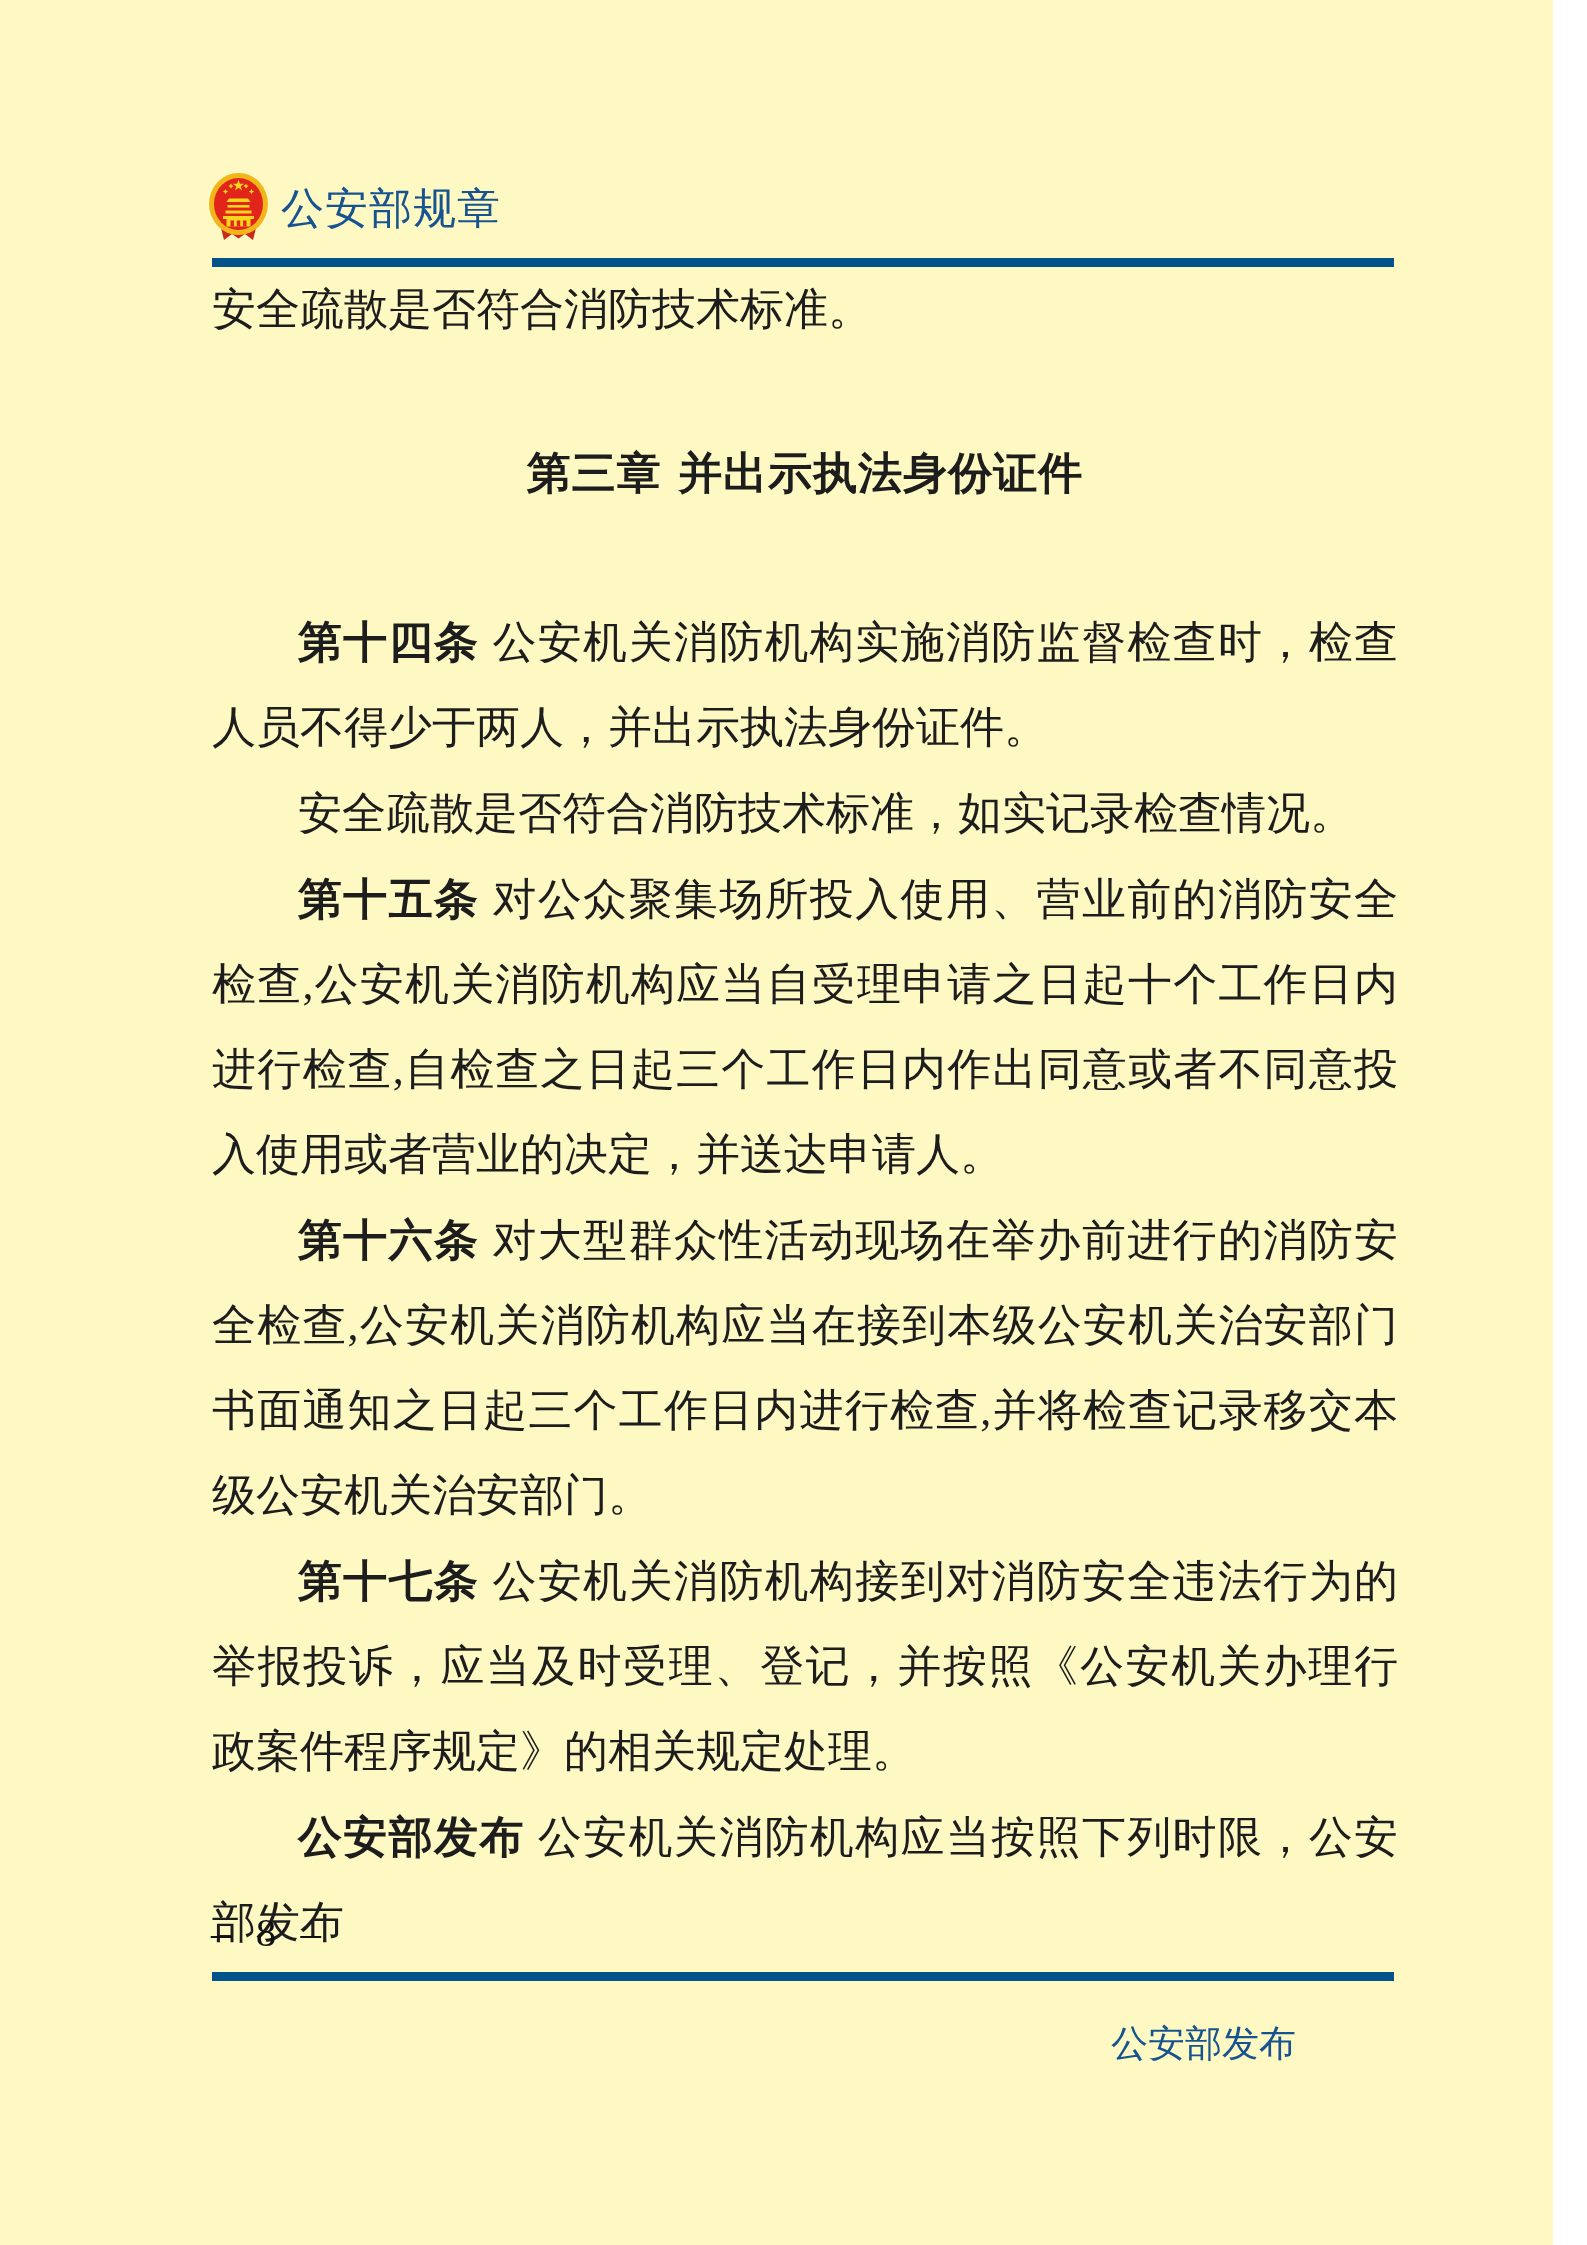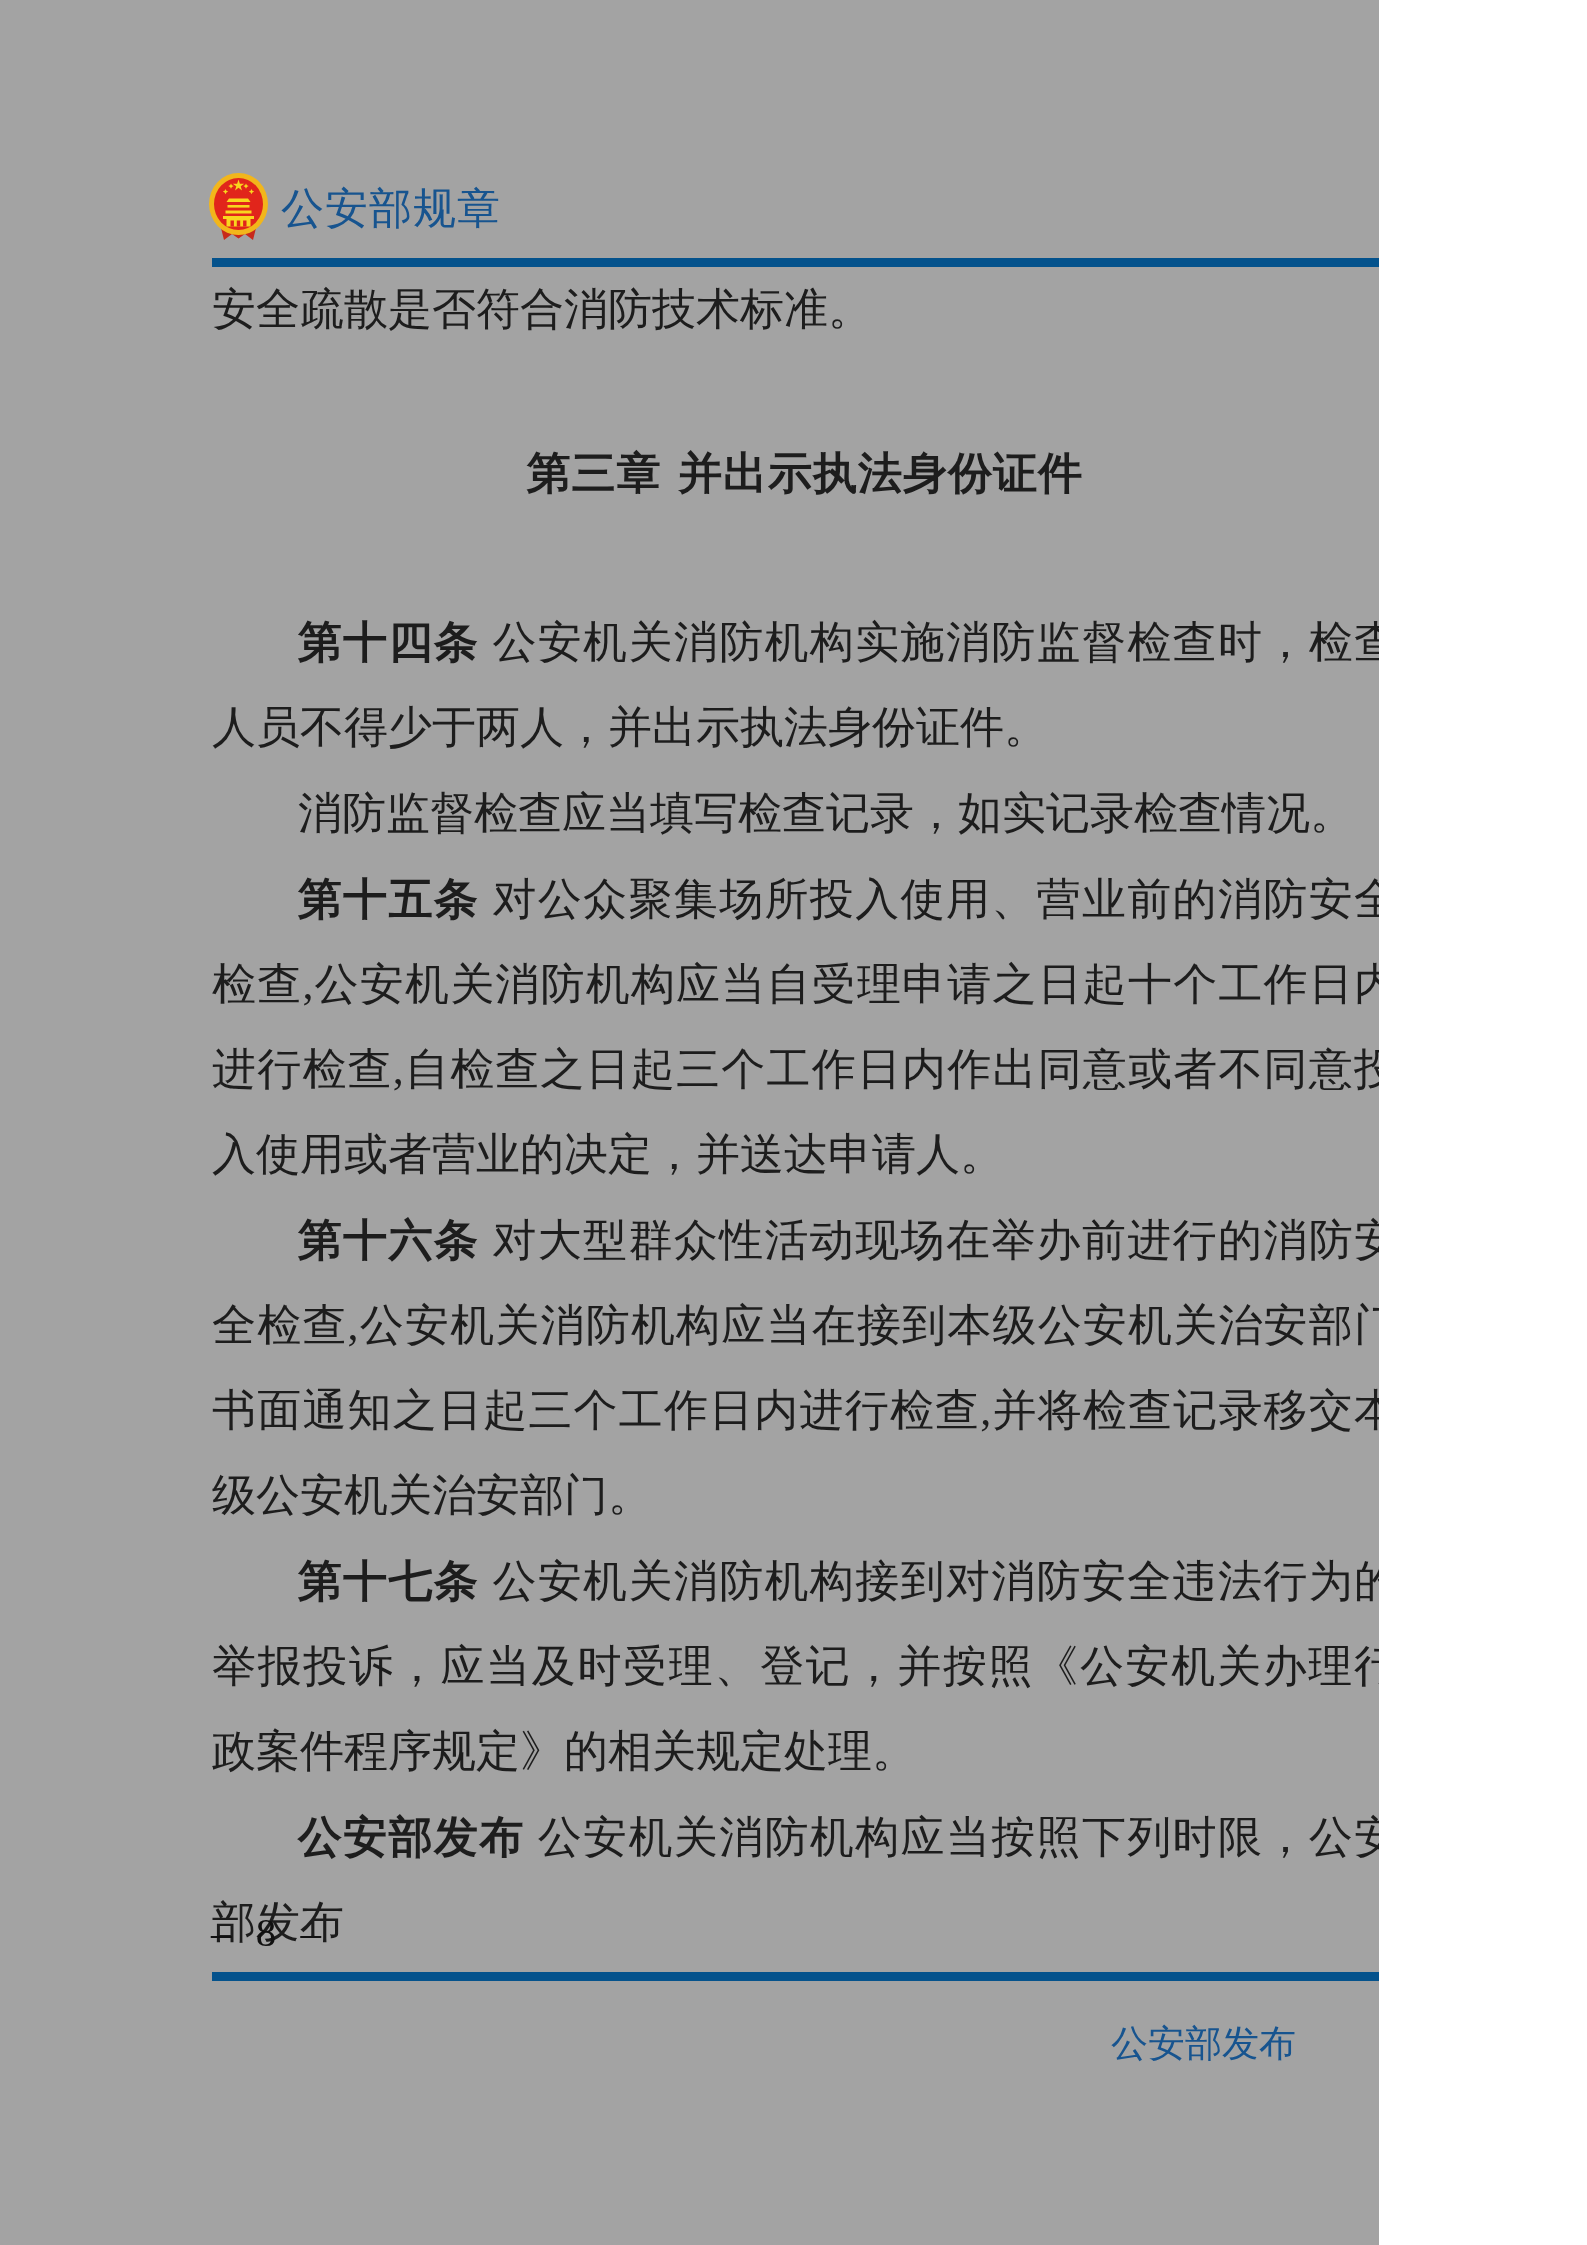--- a/index.html
+++ b/index.html
@@ -1,21 +1,21 @@
 <!DOCTYPE html>
 <html><head>
 <meta charset="utf-8">
 <style>
   * { margin: 0; padding: 0; box-sizing: border-box; }
   html, body { background: #ffffff; }
   .page {
     position: relative;
-    width: 1379px;
+    width: 1553px;
     height: 2245px;
-    background: #a3a3a3;
+    background: #fef9c3;
     font-family: "Liberation Serif", "DejaVu Serif", serif;
     color: #1d1d1d;
     overflow: hidden;
   }
   
   .emblem {
     position: absolute;
     left: 207px;
     top: 172px;
     width: 63px;
@@ -124,21 +124,21 @@
   <span class="header-title">公安部规章</span>
   <div class="rule header-rule"></div>
 
   <main class="doc-body">
     <p class="cont">安全疏散是否符合消防技术标准。</p>
 
     <h2 class="chapter">第三章 并出示执法身份证件</h2>
 
     <p class="para para-first"><span class="term">第十四条</span><span>公安机关消防机构实施消防监督检查时，检查人员不得少于两人，并出示执法身份证件。</span></p>
 
-    <p class="para"><span class="term"></span><span>消防监督检查应当填写检查记录，如实记录检查情况。</span></p>
+    <p class="para"><span class="term"></span><span>安全疏散是否符合消防技术标准，如实记录检查情况。</span></p>
 
     <p class="para"><span class="term">第十五条</span><span>对公众聚集场所投入使用、营业前的消防安全检查,公安机关消防机构应当自受理申请之日起十个工作日内进行检查,自检查之日起三个工作日内作出同意或者不同意投入使用或者营业的决定，并送达申请人。</span></p>
 
     <p class="para"><span class="term">第十六条</span><span>对大型群众性活动现场在举办前进行的消防安全检查,公安机关消防机构应当在接到本级公安机关治安部门书面通知之日起三个工作日内进行检查,并将检查记录移交本级公安机关治安部门。</span></p>
 
     <p class="para"><span class="term">第十七条</span><span>公安机关消防机构接到对消防安全违法行为的举报投诉，应当及时受理、登记，并按照《公安机关办理行政案件程序规定》的相关规定处理。</span></p>
 
     <p class="para"><span class="term">公安部发布</span><span>公安机关消防机构应当按照下列时限，公安部发布</span></p>
   </main>
 

